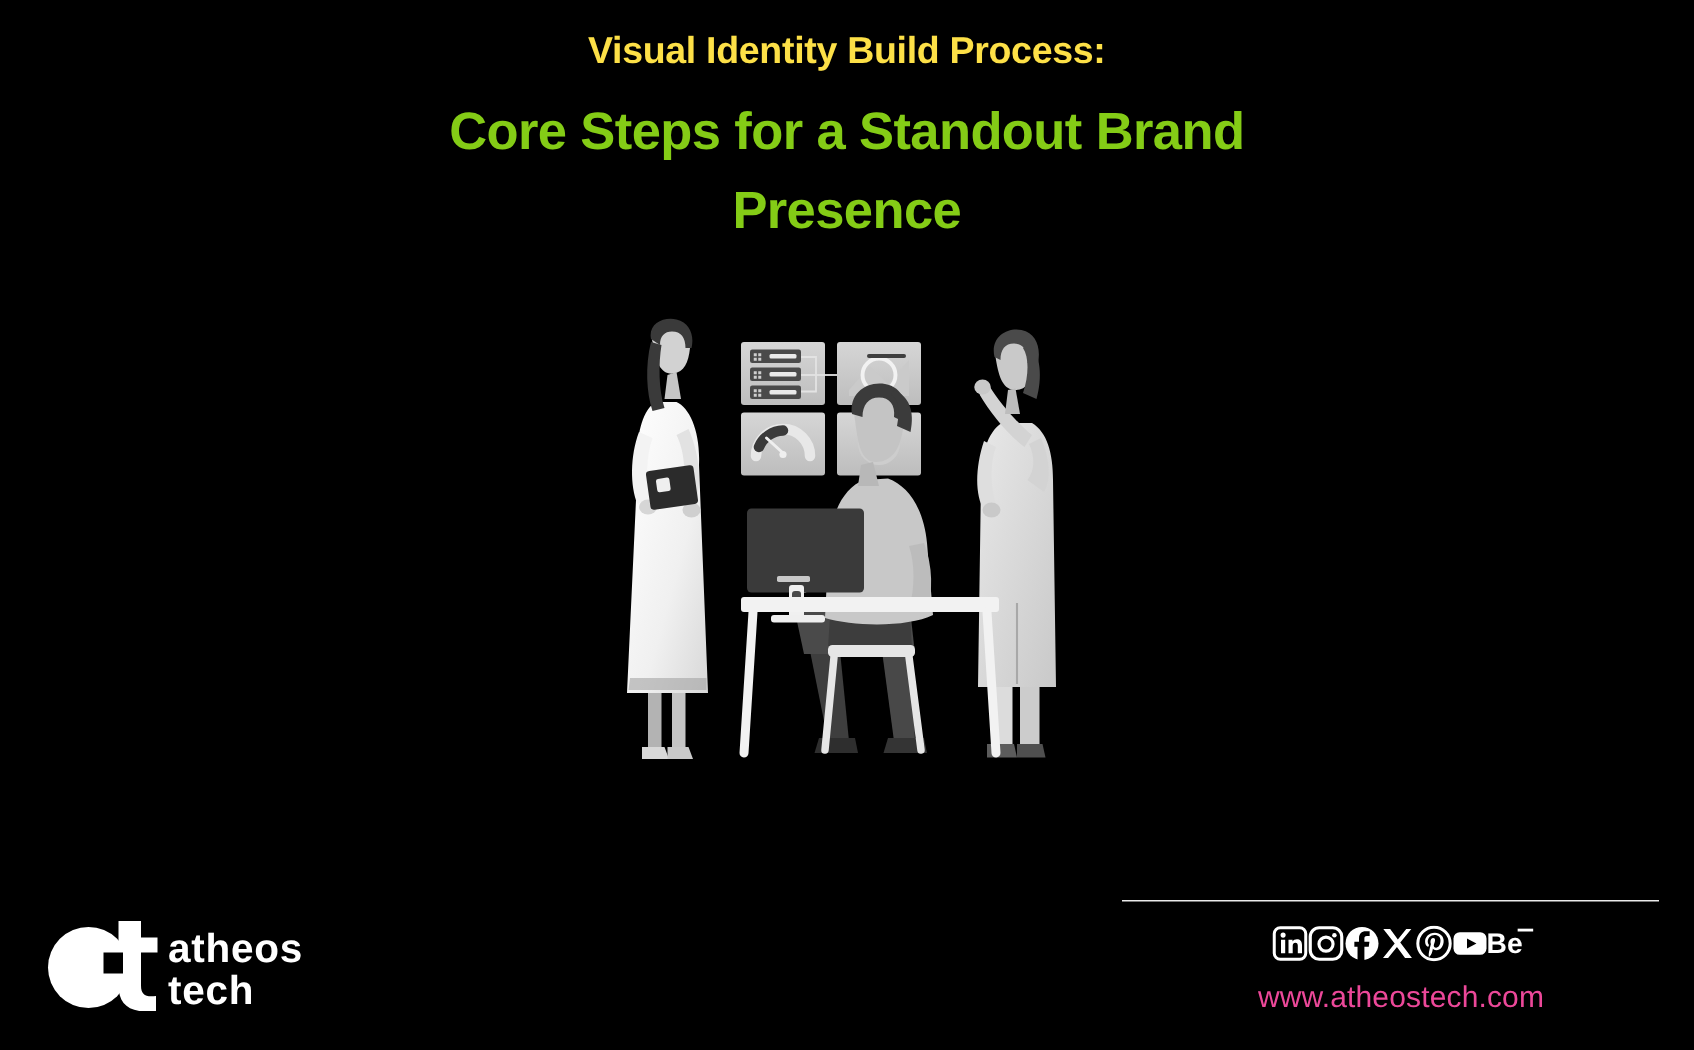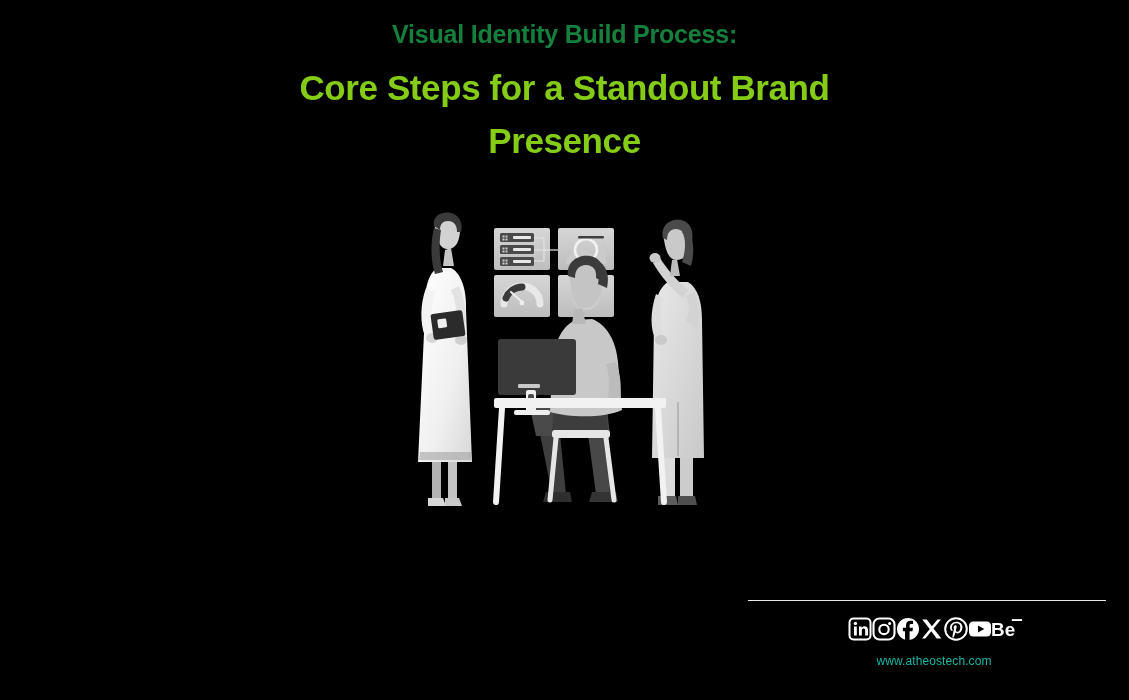--- a/index.html
+++ b/index.html
@@ -23,21 +23,21 @@
   .title-block {
     position: absolute;
     left: 0;
     top: 22px;
     width: 1129px;
     text-align: center;
   }
   .title-eyebrow {
     font-size: 25px;
     font-weight: bold;
-    color: #15803d;
+    color: #fde047;
     letter-spacing: -0.2px;
     line-height: 1.0;
     margin: 0 0 14px 0;
   }
   .title-main {
     font-size: 35px;
     font-weight: bold;
     color: #84cc16;
     letter-spacing: -0.4px;
     line-height: 1.52;
@@ -89,22 +89,22 @@
   .social-icon {
     width: 24px;
     height: 24px;
     display: block;
     cursor: pointer;
   }
   .social-icon svg { display: block; width: 24px; height: 24px; }
   .website {
     margin-top: 13px;
     text-align: center;
-    font-size: 12px;
-    color: #14b8a6;
+    font-size: 20px;
+    color: #ec4899;
     letter-spacing: 0.1px;
     padding-left: 14px;
   }
 </style>
 </head>
 <body>
 
 <div class="slide">
 
   <div class="title-block">
@@ -275,20 +275,33 @@
         <rect x="112" y="182" width="34" height="5" rx="1.5" fill="#bdbdbd" opacity="0.0"></rect>
 
         <rect x="84" y="186" width="172" height="10" rx="2" fill="#f2f2f2"></rect>
 
         <path d="M92 196 L86 290" stroke="#f2f2f2" stroke-width="6" stroke-linecap="round"></path>
         <path d="M248 196 L254 290" stroke="#f2f2f2" stroke-width="6" stroke-linecap="round"></path>
       </g>
     </svg>
   </div>
 
+  <div class="logo">
+    <svg viewBox="0 0 200 66" width="200" height="66" xmlns="http://www.w3.org/2000/svg">
+      <g fill="#ffffff">
+        <circle cx="31" cy="37" r="27"></circle>
+        <path d="M51 6 H66 V17 H77 V27 H66 V49 C66 55 69 57 76 56 V66 C59 68 51 62 51 49 Z"></path>
+        <rect x="41" y="27" width="13" height="14" fill="#000000"></rect>
+      </g>
+      <g fill="#ffffff" font-family="'Liberation Sans', sans-serif" font-weight="bold">
+        <text x="84" y="33" font-size="27" letter-spacing="0.5">atheos</text>
+        <text x="84" y="61" font-size="27" letter-spacing="0.5">tech</text>
+      </g>
+    </svg>
+  </div>
 
   <div class="footer-right">
     <div class="footer-rule"></div>
 
     <div class="social-row">
 
       <span class="social-icon">
         <svg viewBox="0 0 24 24">
             <rect x="1.5" y="1.5" width="21" height="21" rx="4" fill="none" stroke="#fff" stroke-width="2"></rect>
             <rect x="6" y="9.5" width="2.8" height="9" fill="#fff"></rect>

